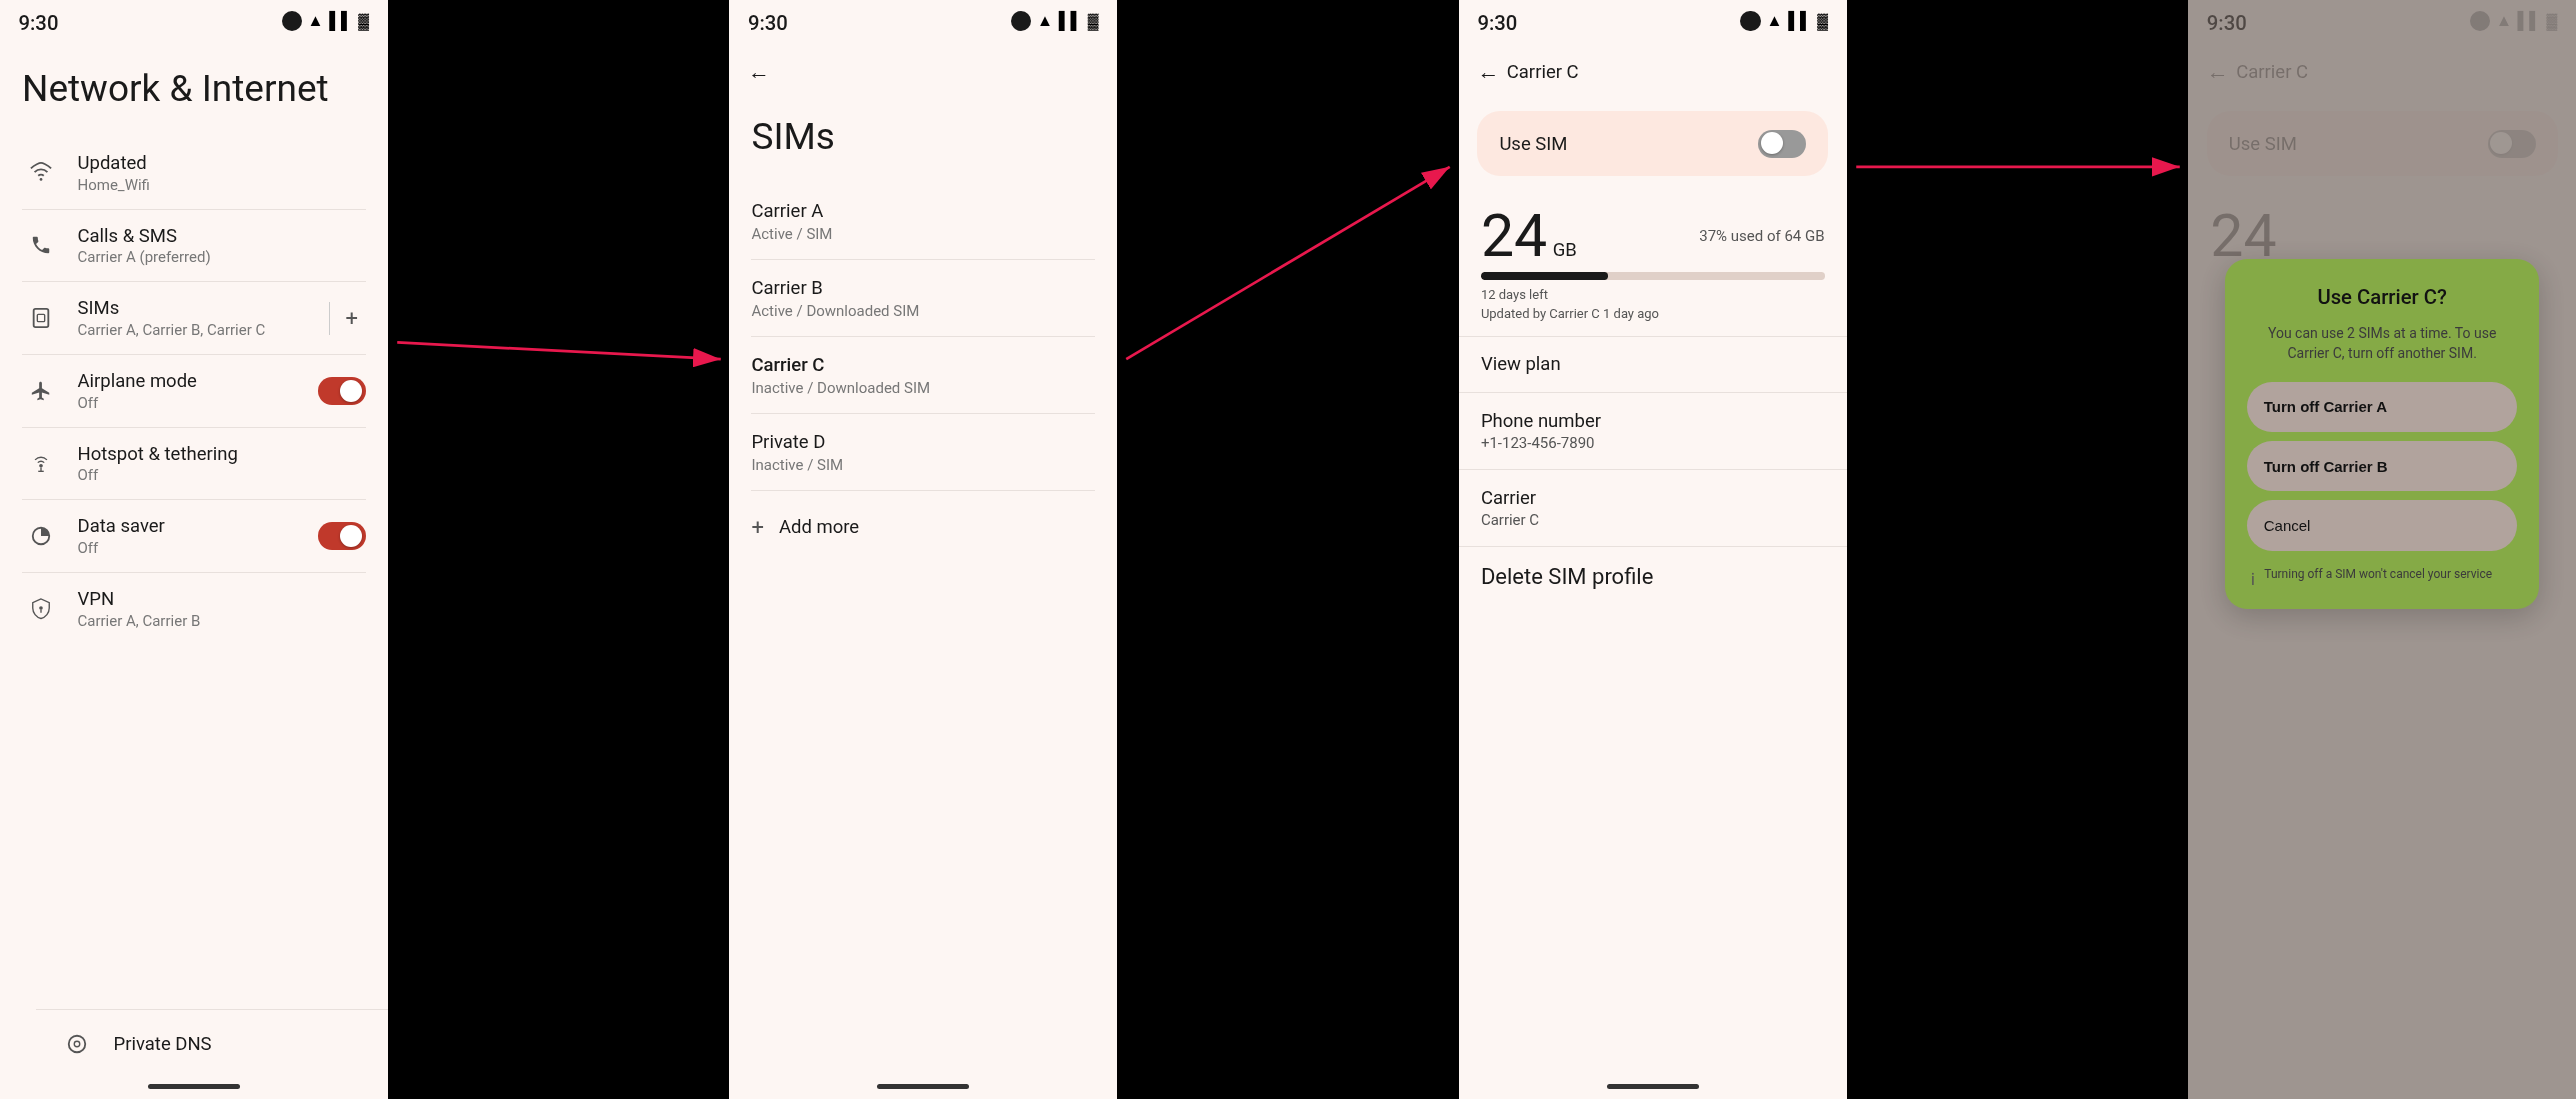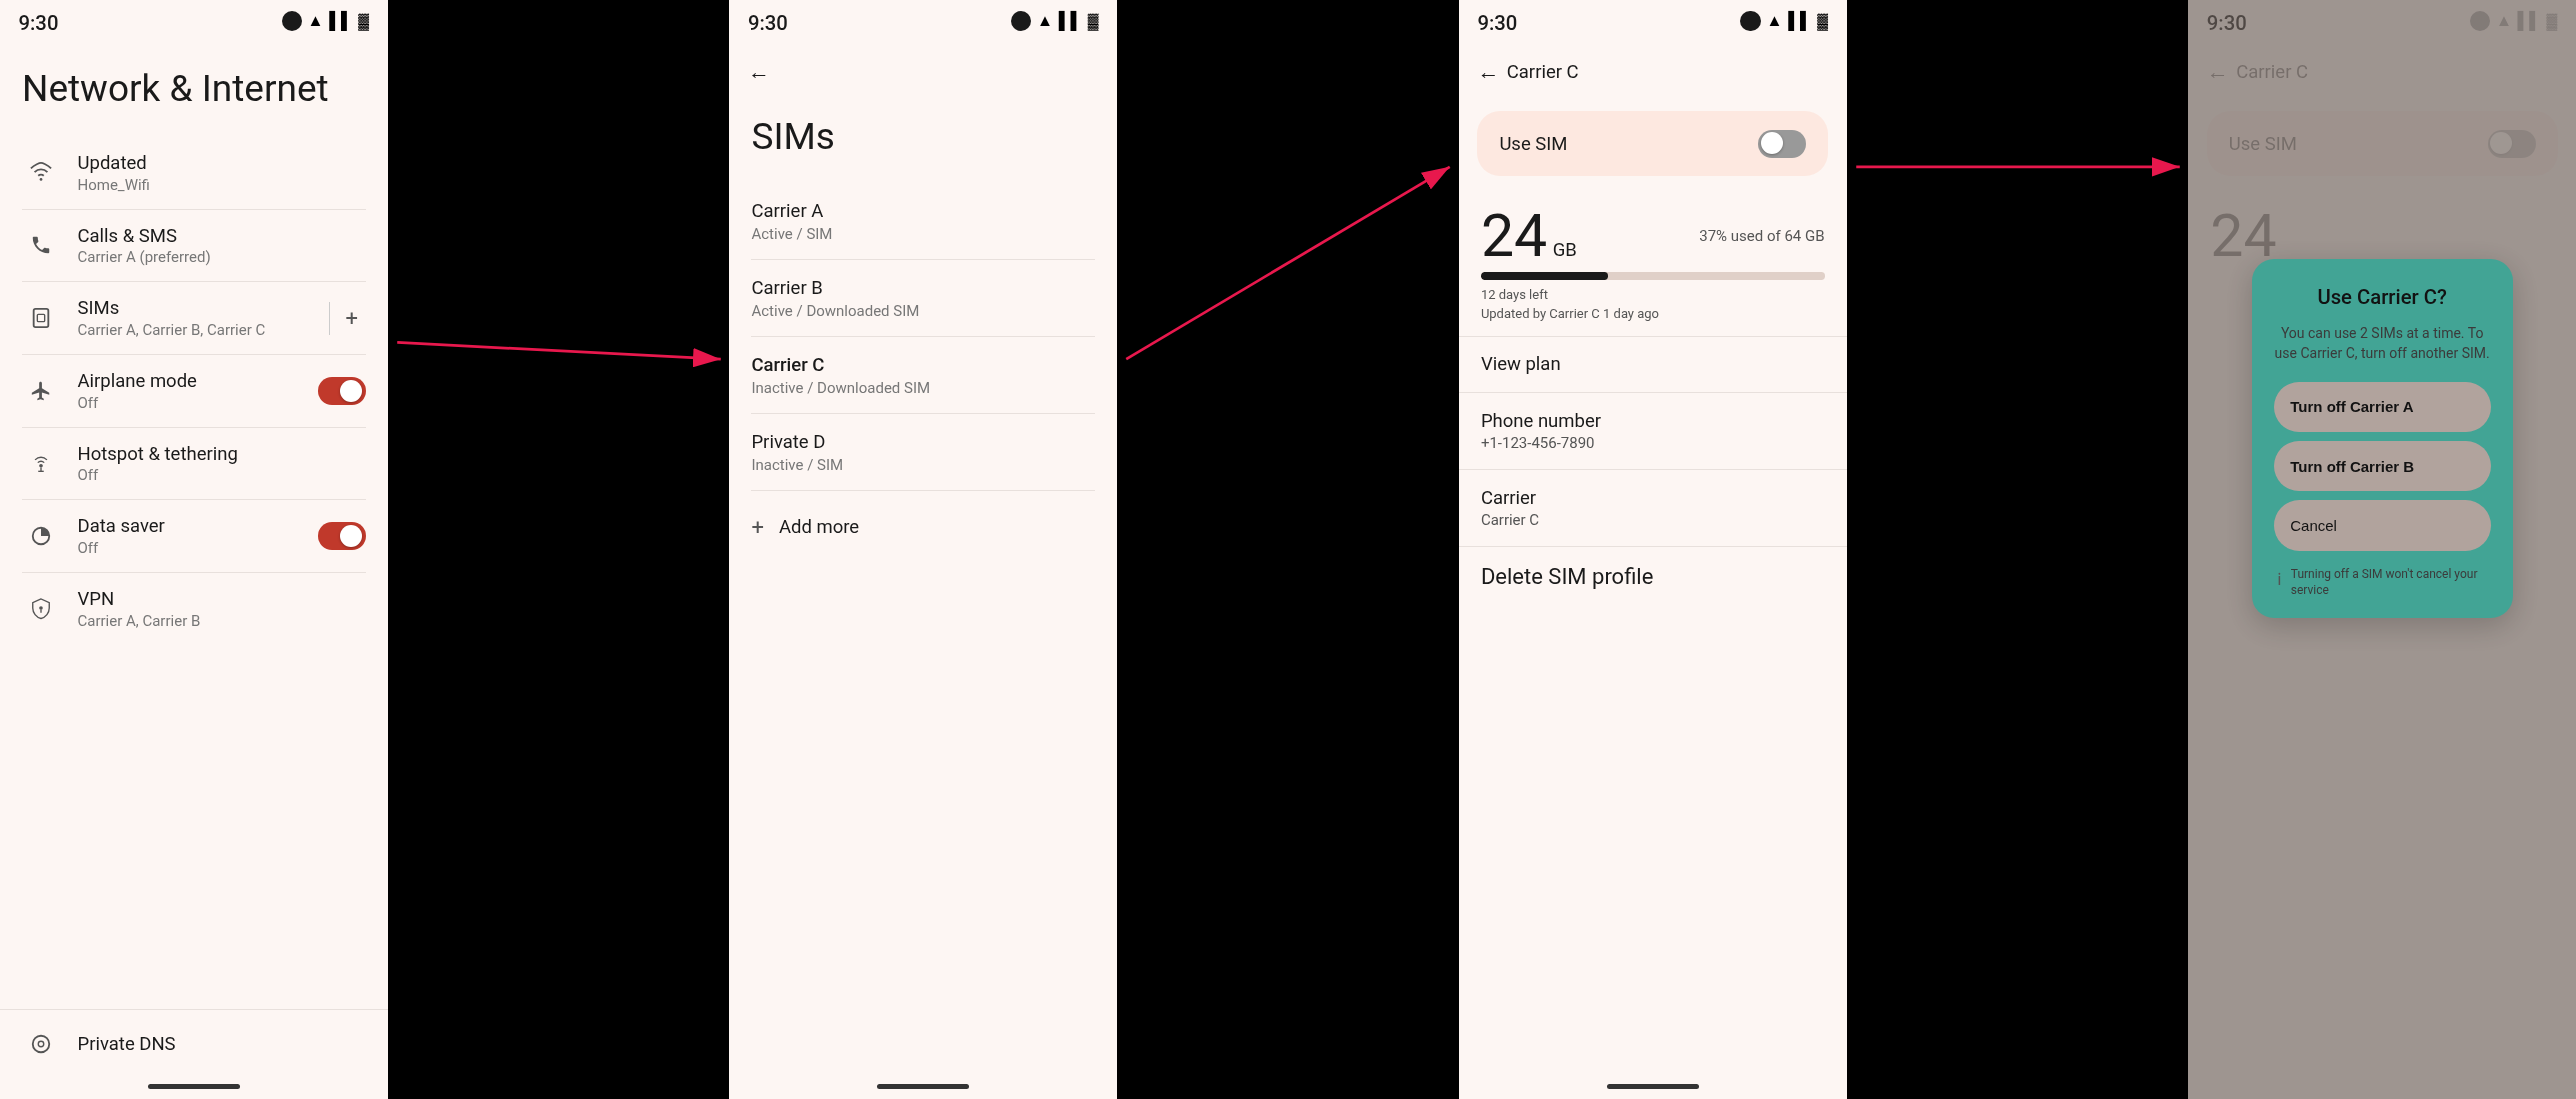--- a/index.html
+++ b/index.html
@@ -174,20 +174,21 @@
     }
 
     
     .private-dns-item {
       display: flex;
       align-items: center;
       padding: 15px 22px;
       gap: 18.5px;
       border-top: 0.9px solid #e8e0dc;
       margin-top: auto;
+      margin-left: 36px;
     }
 
     
     .sims-title {
       font-size: 37px;
       font-weight: 400;
       color: #1a1a1a;
       padding: 18.5px 22px 26px 22px;
     }
 
@@ -315,24 +316,24 @@
       position: absolute;
       top: 0; left: 0; right: 0; bottom: 0;
       background: rgba(200, 180, 170, 0.5);
       display: flex;
       align-items: flex-start;
       padding-top: 259px;
       justify-content: center;
     }
 
     .dialog-card {
-      background: #5eead4;
+      background: #bef264;
       border-radius: 22px;
       padding: 26px 22px 18.5px 22px;
-      width: 261px;
+      width: 314px;
       box-shadow: 0 7.4px 30px rgba(0,0,0,0.2);
     }
 
     .dialog-title {
       font-size: 20.3px;
       font-weight: 500;
       color: #1a1a1a;
       text-align: center;
       margin-bottom: 15px;
     }

